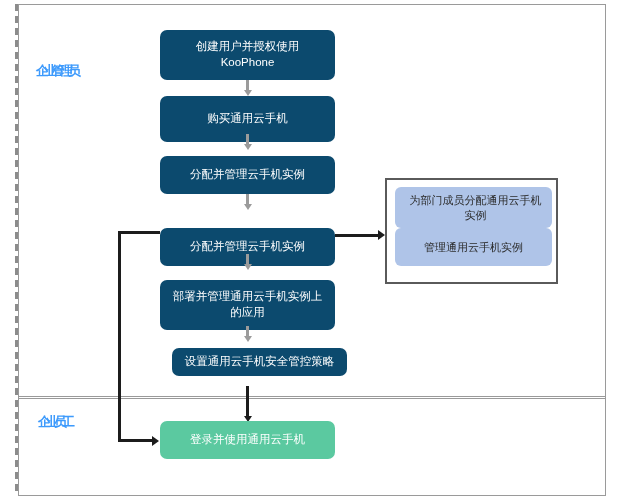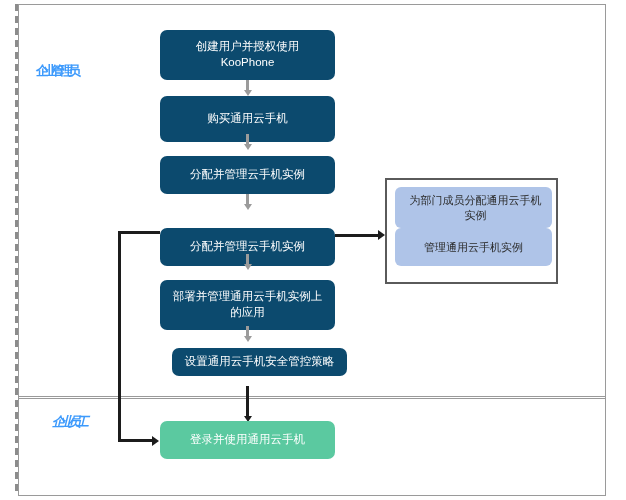--- a/index.html
+++ b/index.html
@@ -56,21 +56,21 @@
   .lane-label {
     position: absolute;
     color: #3d9afc;
     font-size: 13px;
     font-weight: 700;
     letter-spacing: -5px;
     white-space: nowrap;
     line-height: 1;
   }
   #lane-label-admin { left: 36px; top: 16px; margin-top: 48px; }
-  #lane-label-staff { left: 52px; top: 415px; font-style: italic; }
+  #lane-label-staff { left: 38px; top: 415px; }
 
   
   .node {
     position: absolute;
     box-sizing: border-box;
     border-radius: 7px;
     display: flex;
     align-items: center;
     justify-content: center;
     text-align: center;

